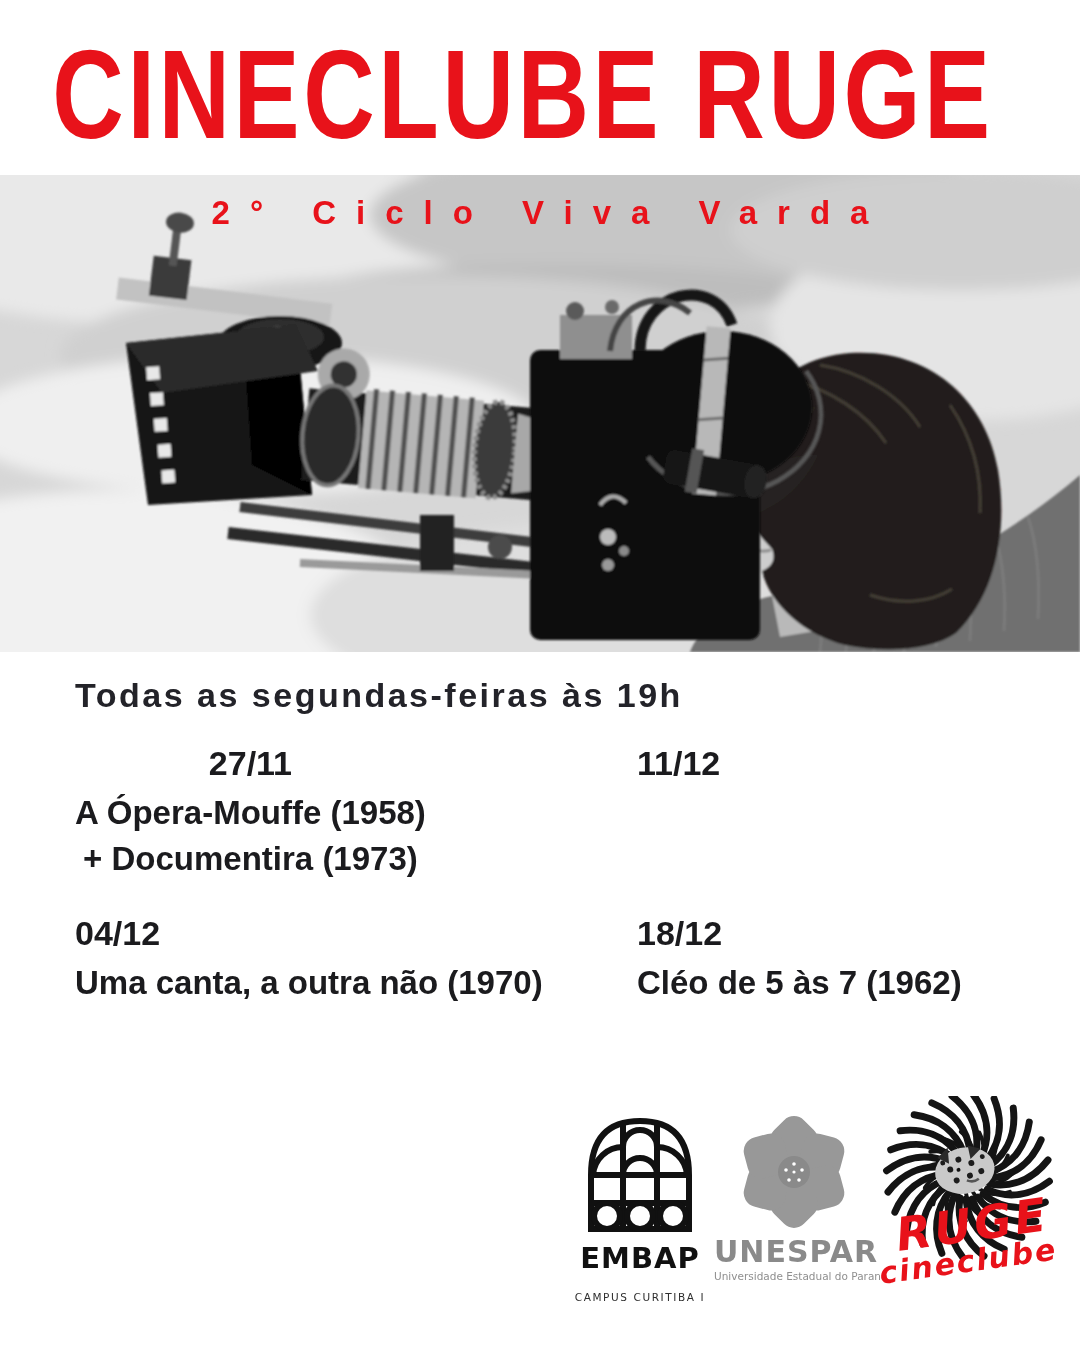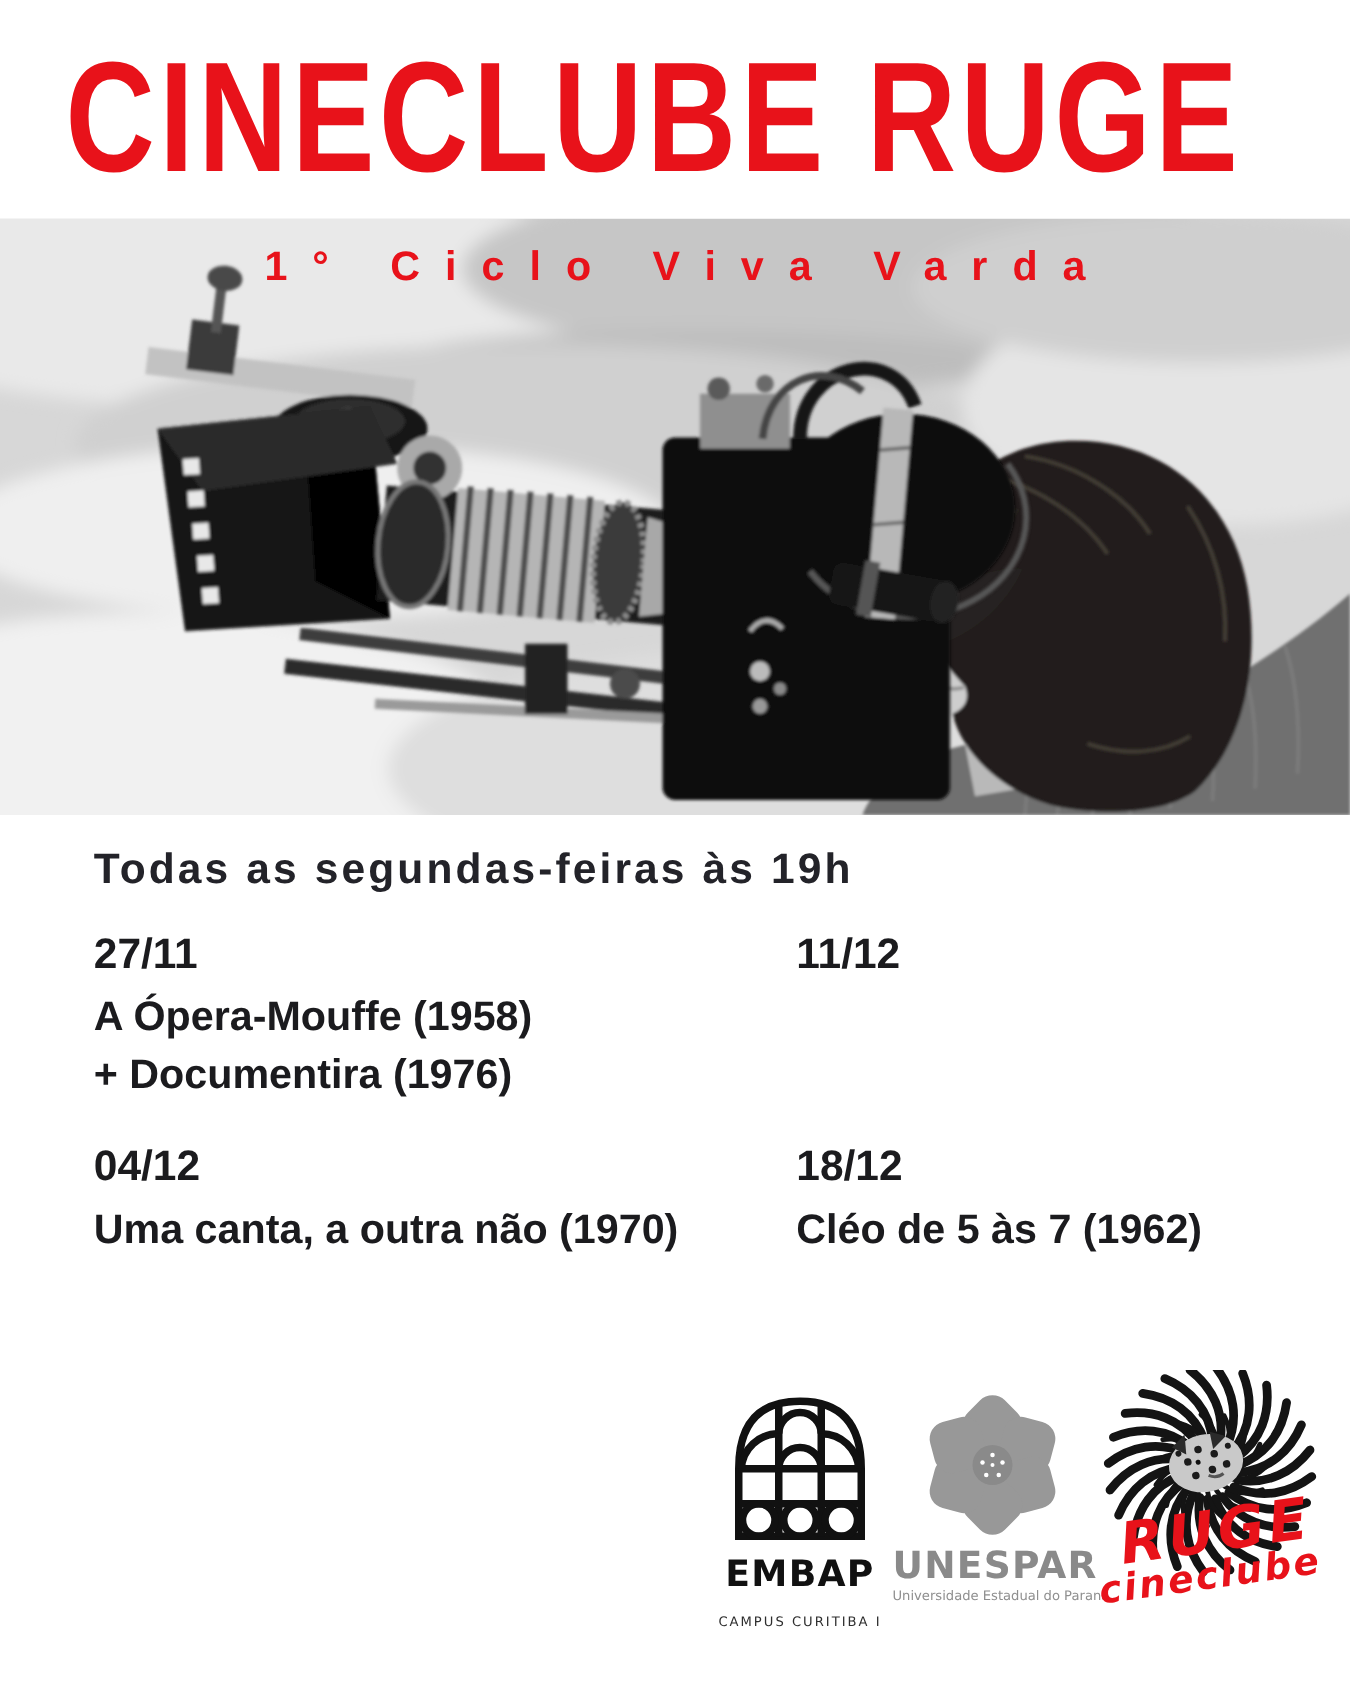--- a/index.html
+++ b/index.html
@@ -31,21 +31,21 @@
   }
   
   .heading{
     position:absolute; top:676px; left:75px;
     font-size:34px; font-weight:800; letter-spacing:2.5px; color:#232329;
     white-space:nowrap;
   }
   .cell{position:absolute; white-space:nowrap;}
   .cell .date{font-size:34px; font-weight:700; line-height:42px; margin-bottom:6px; color:#1b1b1e;}
   .cell .film{font-size:33px; font-weight:700; line-height:46px; color:#1b1b1e;}
-  .cell-l1{left:75px;  top:742px;}
+  .cell-l1{left:75px;  top:742px;text-align:center;}
   .cell-r1{left:637px; top:742px;}
   .cell-l2{left:75px;  top:912px;}
   .cell-r2{left:637px; top:912px;}
   
   .info{
     position:absolute; left:95px; top:1097px;
     font-family:"DejaVu Sans", sans-serif; font-weight:700;
     font-size:28px; line-height:53px; color:#111114; white-space:nowrap;
   }
   
@@ -215,28 +215,28 @@
         </g>
 
         <g transform="rotate(10 712 300)">
           <rect x="664" y="282" width="92" height="34" rx="8" fill="#171717"></rect>
           <rect x="688" y="277" width="12" height="44" fill="#555"></rect>
           <ellipse cx="756" cy="299" rx="11" ry="17" fill="#222"></ellipse>
         </g>
       </g>
     </svg>
   </div>
-  <div class="subtitle">1° Ciclo Viva Varda</div>
+  <div class="subtitle">2° Ciclo Viva Varda</div>
 
   <div class="heading">Todas as segundas-feiras às 19h</div>
 
   <div class="cell cell-l1">
     <div class="date">27/11</div>
     <div class="film">A Ópera-Mouffe (1958)</div>
-    <div class="film">+ Documentira (1976)</div>
+    <div class="film">+ Documentira (1973)</div>
   </div>
   <div class="cell cell-r1">
     <div class="date">11/12</div>
   </div>
   <div class="cell cell-l2">
     <div class="date">04/12</div>
     <div class="film">Uma canta, a outra não (1970)</div>
   </div>
   <div class="cell cell-r2">
     <div class="date">18/12</div>

